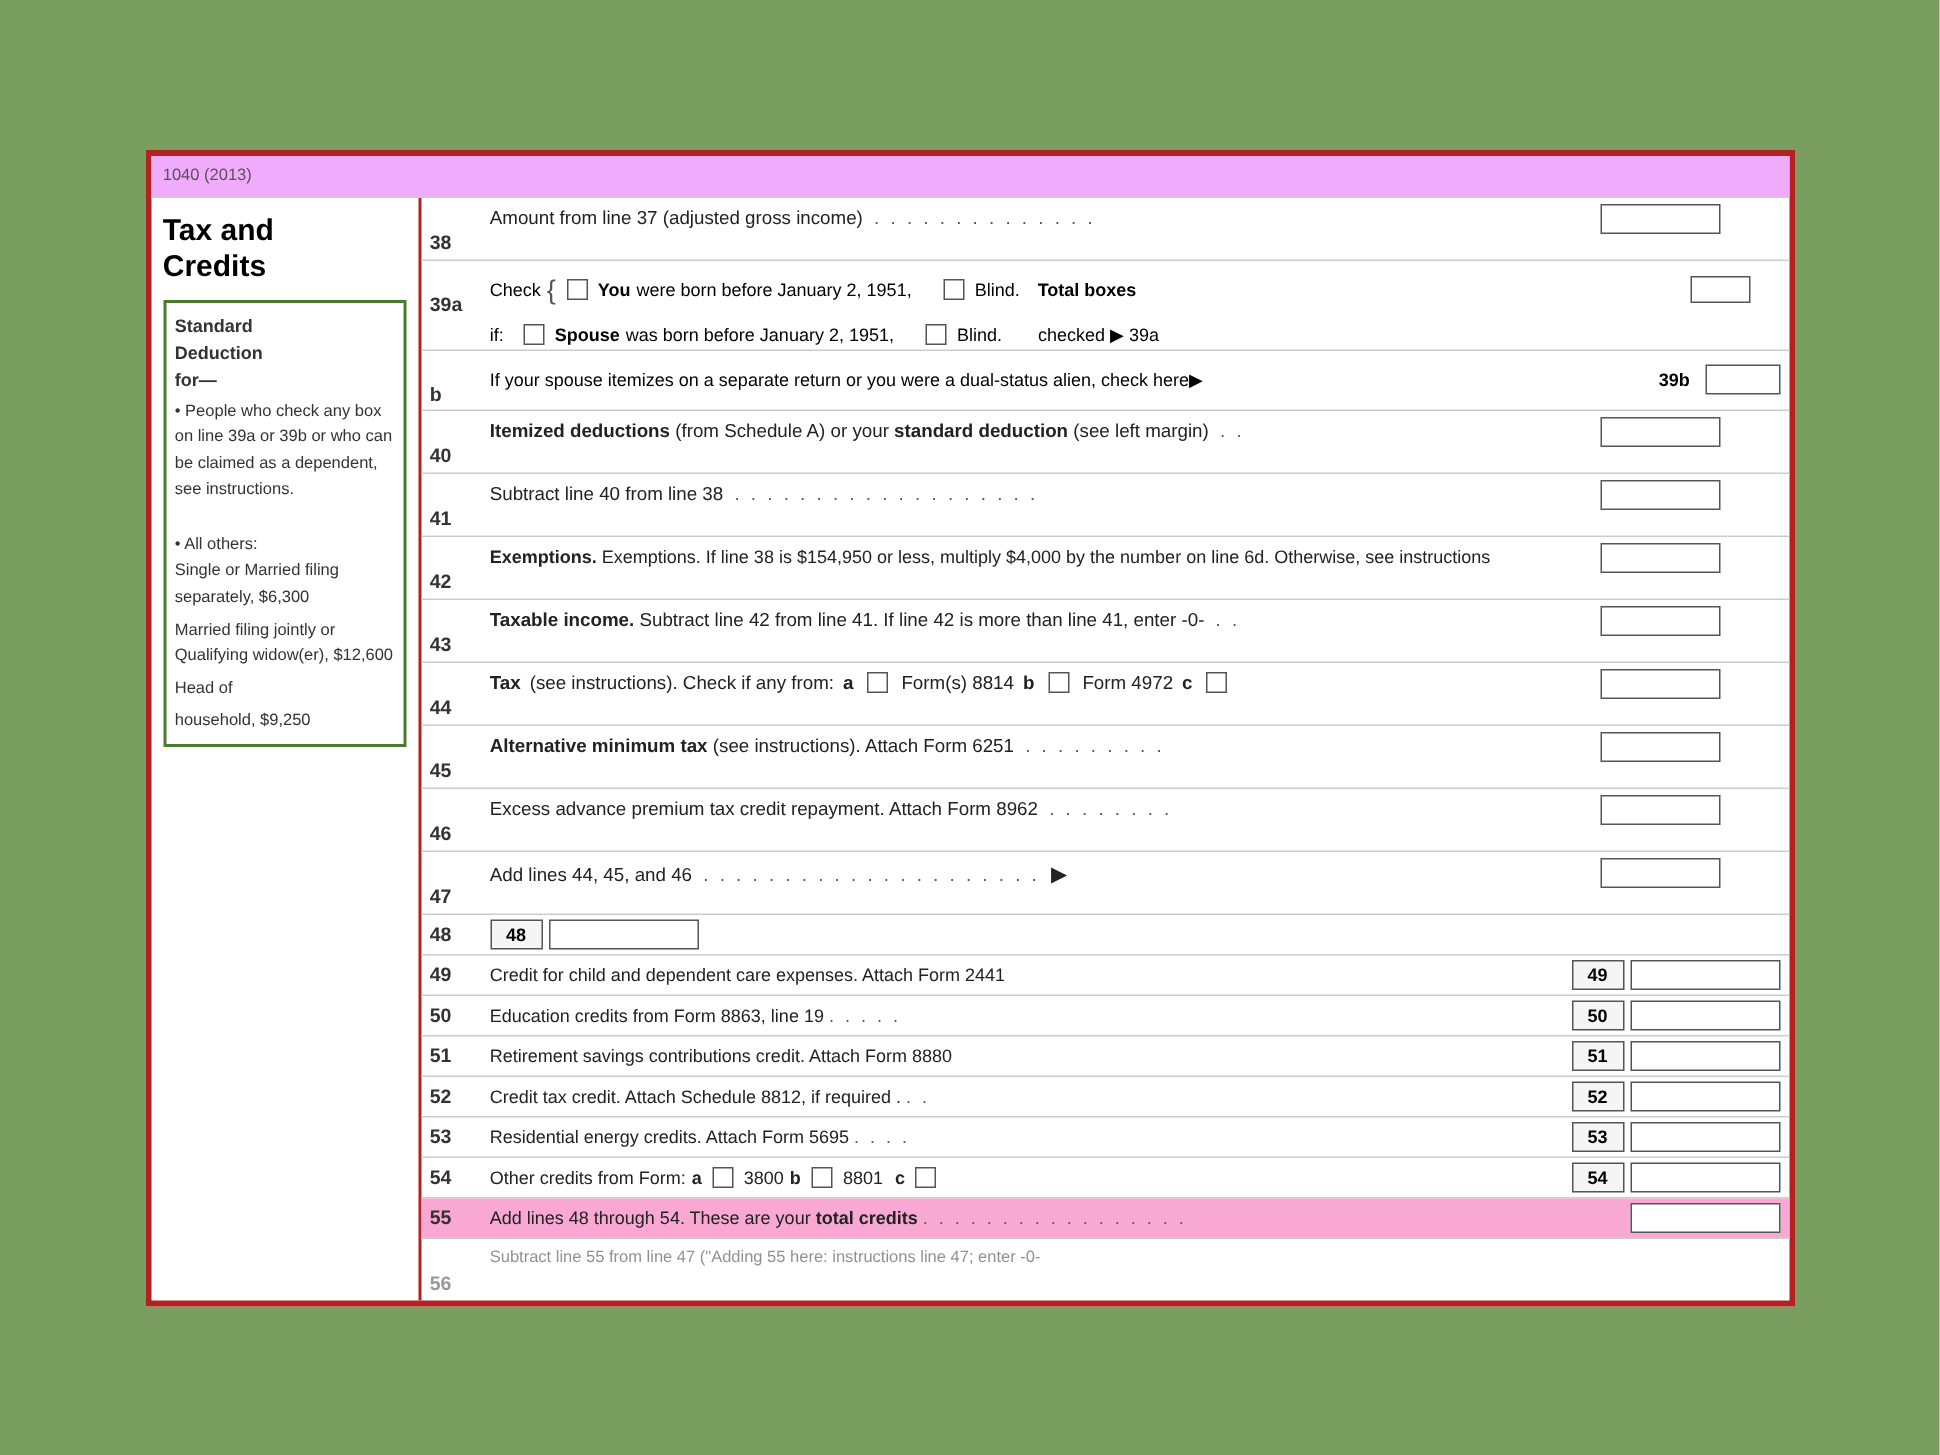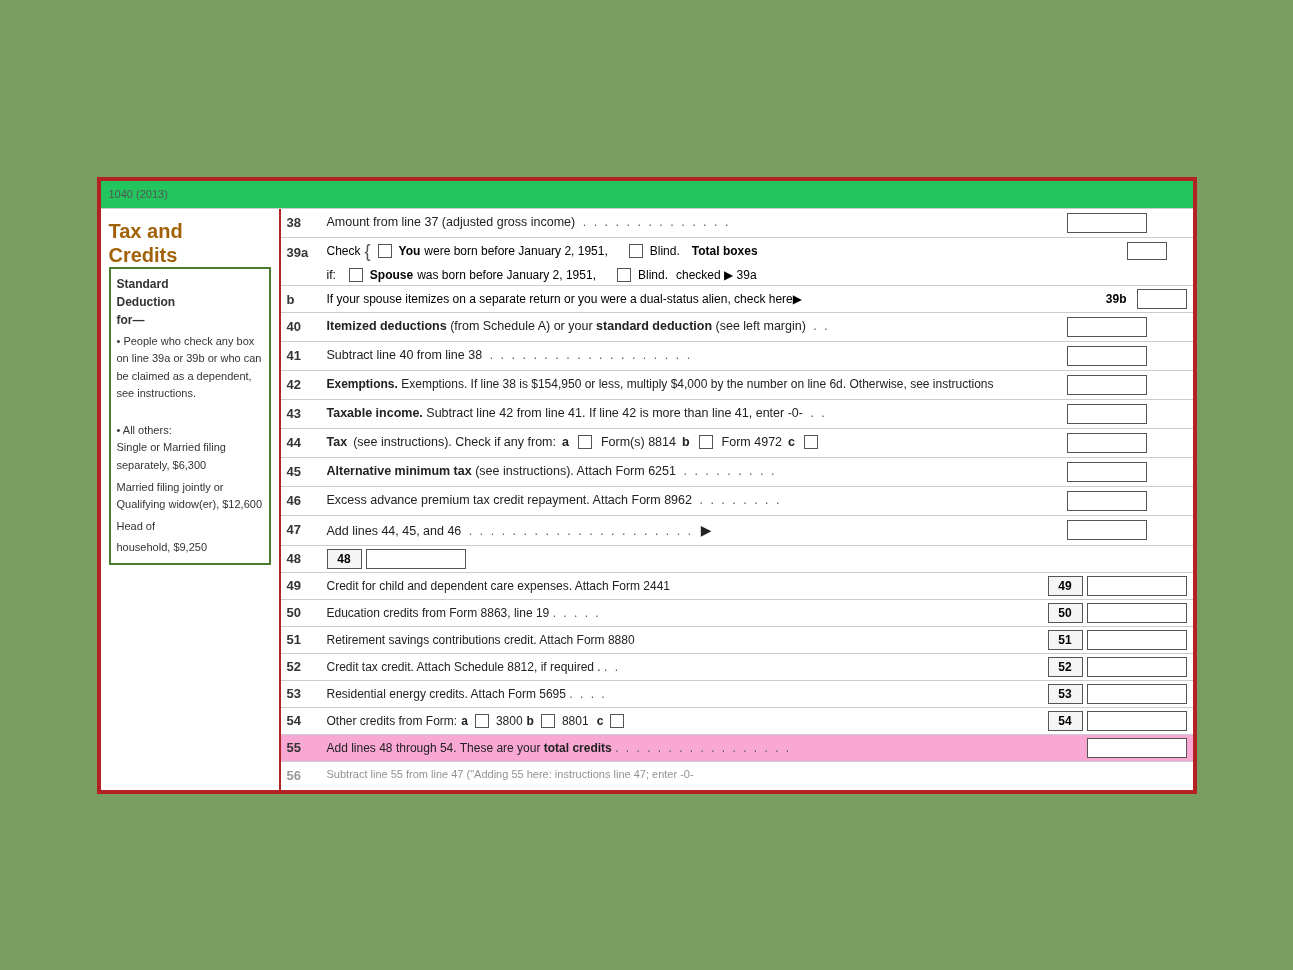--- a/index.html
+++ b/index.html
@@ -14,21 +14,21 @@
     }
     .outer-wrapper {
       background: #fff;
       border: 4px solid #b22222;
       width: 1100px;
       padding: 0;
       position: relative;
       margin: 60px auto;
     }
     .top-bar {
-      background: #22c55e;
+      background: #f0abfc;
       height: 28px;
       display: flex;
       align-items: center;
       padding: 0 8px;
       font-size: 11px;
       color: #555;
       border-bottom: 1px solid #ccc;
     }
     .content-area {
       display: flex;
@@ -36,21 +36,22 @@
     }
     .left-sidebar {
       width: 180px;
       min-width: 180px;
       border-right: 2px solid #b22222;
       padding: 10px 8px;
     }
     .tax-credits-title {
       font-size: 20px;
       font-weight: bold;
-      color: #a16207;
+      color: #000000;
+      margin-bottom: 10px;
       line-height: 1.2;
     }
     .standard-deduction-box {
       border: 2px solid #4a7c2f;
       padding: 6px;
       font-size: 11px;
       color: #333;
       line-height: 1.5;
     }
     .standard-deduction-box .sd-title {
@@ -71,20 +72,21 @@
     .form-row:last-child {
       border-bottom: none;
     }
     .line-num {
       width: 40px;
       min-width: 40px;
       font-weight: bold;
       font-size: 13px;
       color: #333;
       padding-top: 2px;
+      margin-top: 16px;
     }
     .line-content {
       flex: 1;
       font-size: 12.5px;
       line-height: 1.5;
       color: #222;
       padding-right: 6px;
     }
     .line-content b {
       font-weight: bold;
@@ -292,21 +294,21 @@
         <div style="display:flex; align-items:center; padding:3px 6px 3px 46px;">
           <div style="flex:1; font-size:12px; display:flex; align-items:center; gap:4px; flex-wrap:wrap;">
             <span>if:</span>
             <span style="font-size:18px; color:#555; margin-left:2px;"></span>
             <span class="checkbox-inline"></span>
             <b>Spouse</b>
             <span>was born before January 2, 1951,</span>
             <span style="margin-left:10px;"></span>
             <span class="checkbox-inline"></span>
             <span>Blind.</span>
-            <span style="margin-left:4px;text-align:center;">
+            <span style="margin-left:20px;text-align:center;">
               <span class="checked-39a-label">checked ▶ 39a</span>
             </span>
           </div>
         </div>
       </div>
 
       <div class="row-39b">
         <div class="line-num">b</div>
         <div style="flex:1; font-size:12px;">
           <span>If your spouse itemizes on a separate return or you were a dual-status alien,  check here▶</span>

